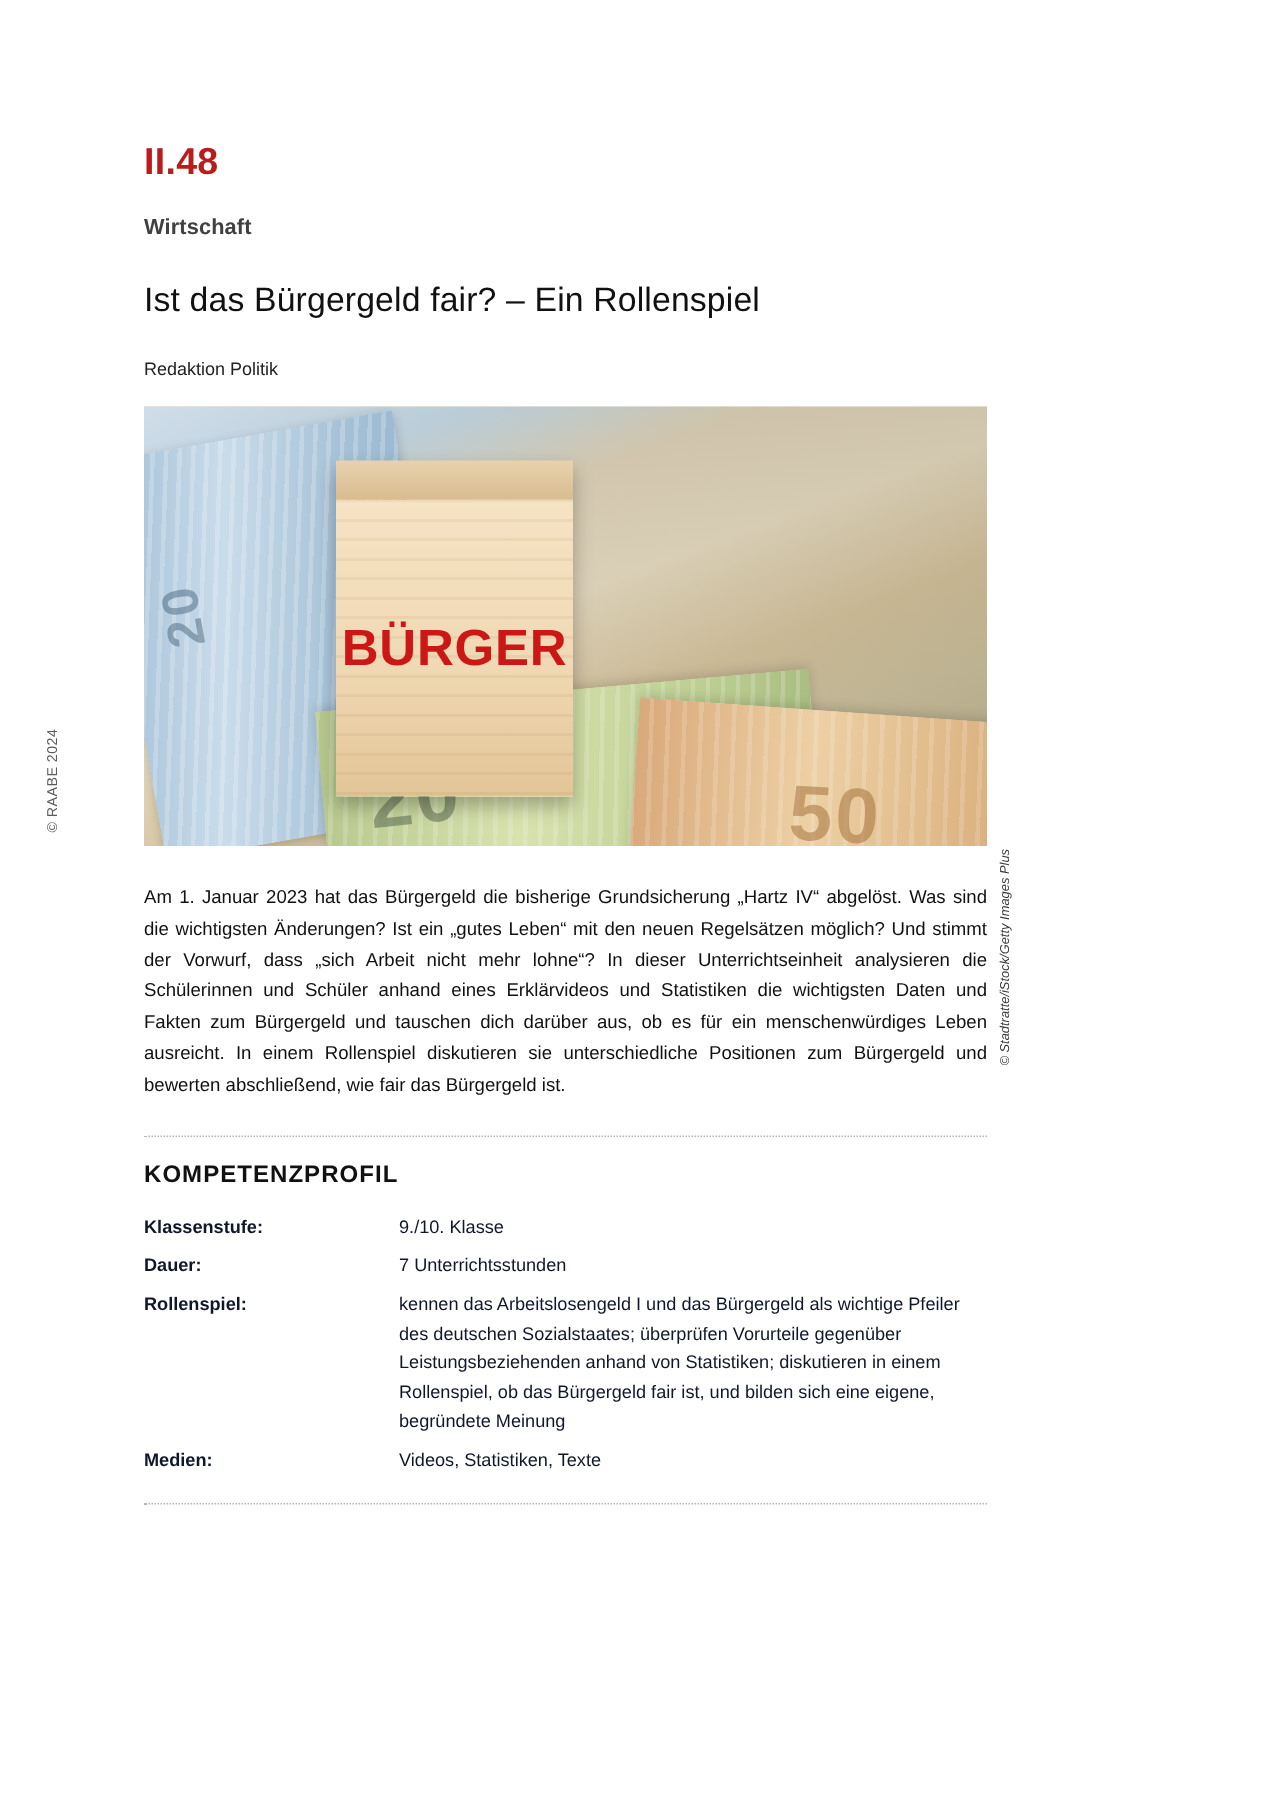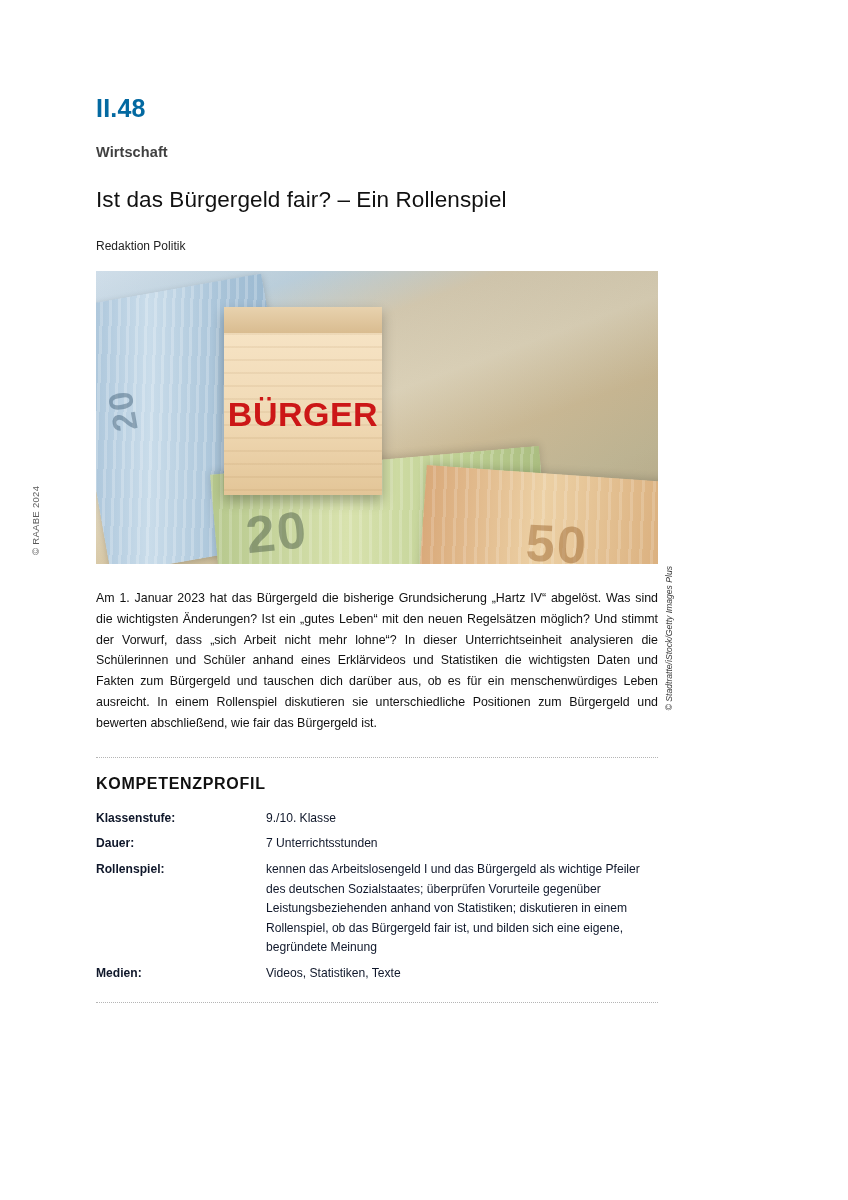--- a/index.html
+++ b/index.html
@@ -39,21 +39,21 @@
     position: absolute;
     left: 96px;
     top: 0;
     width: 562px;
   }
 
   .chapter-number {
     margin-top: 96px;
     font-size: 25px;
     font-weight: bold;
-    color: #0369a1;
+    color: #b91c1c;
     letter-spacing: 0.2px;
     line-height: 1;
   }
 
   .subject {
     margin-top: 23px;
     font-size: 14.5px;
     font-weight: bold;
     color: #404040;
     letter-spacing: 0.1px;
@@ -189,21 +189,21 @@
     font-family: "Liberation Sans", sans-serif;
     font-weight: bold;
     font-size: 34px;
     color: #cc1717;
     letter-spacing: 0.5px;
   }
   #block-left {
     left: 128px;
     top: 36px;
     width: 158px;
-    height: 188px;
+    height: 224px;
   }
   #block-right {
     left: 352px;
     top: 46px;
     width: 150px;
     height: 218px;
   }
   #block-left .face { clip-path: polygon(0 0, 100% 0, 100% 100%, 0 100%); }
 
   .photo-credit {

